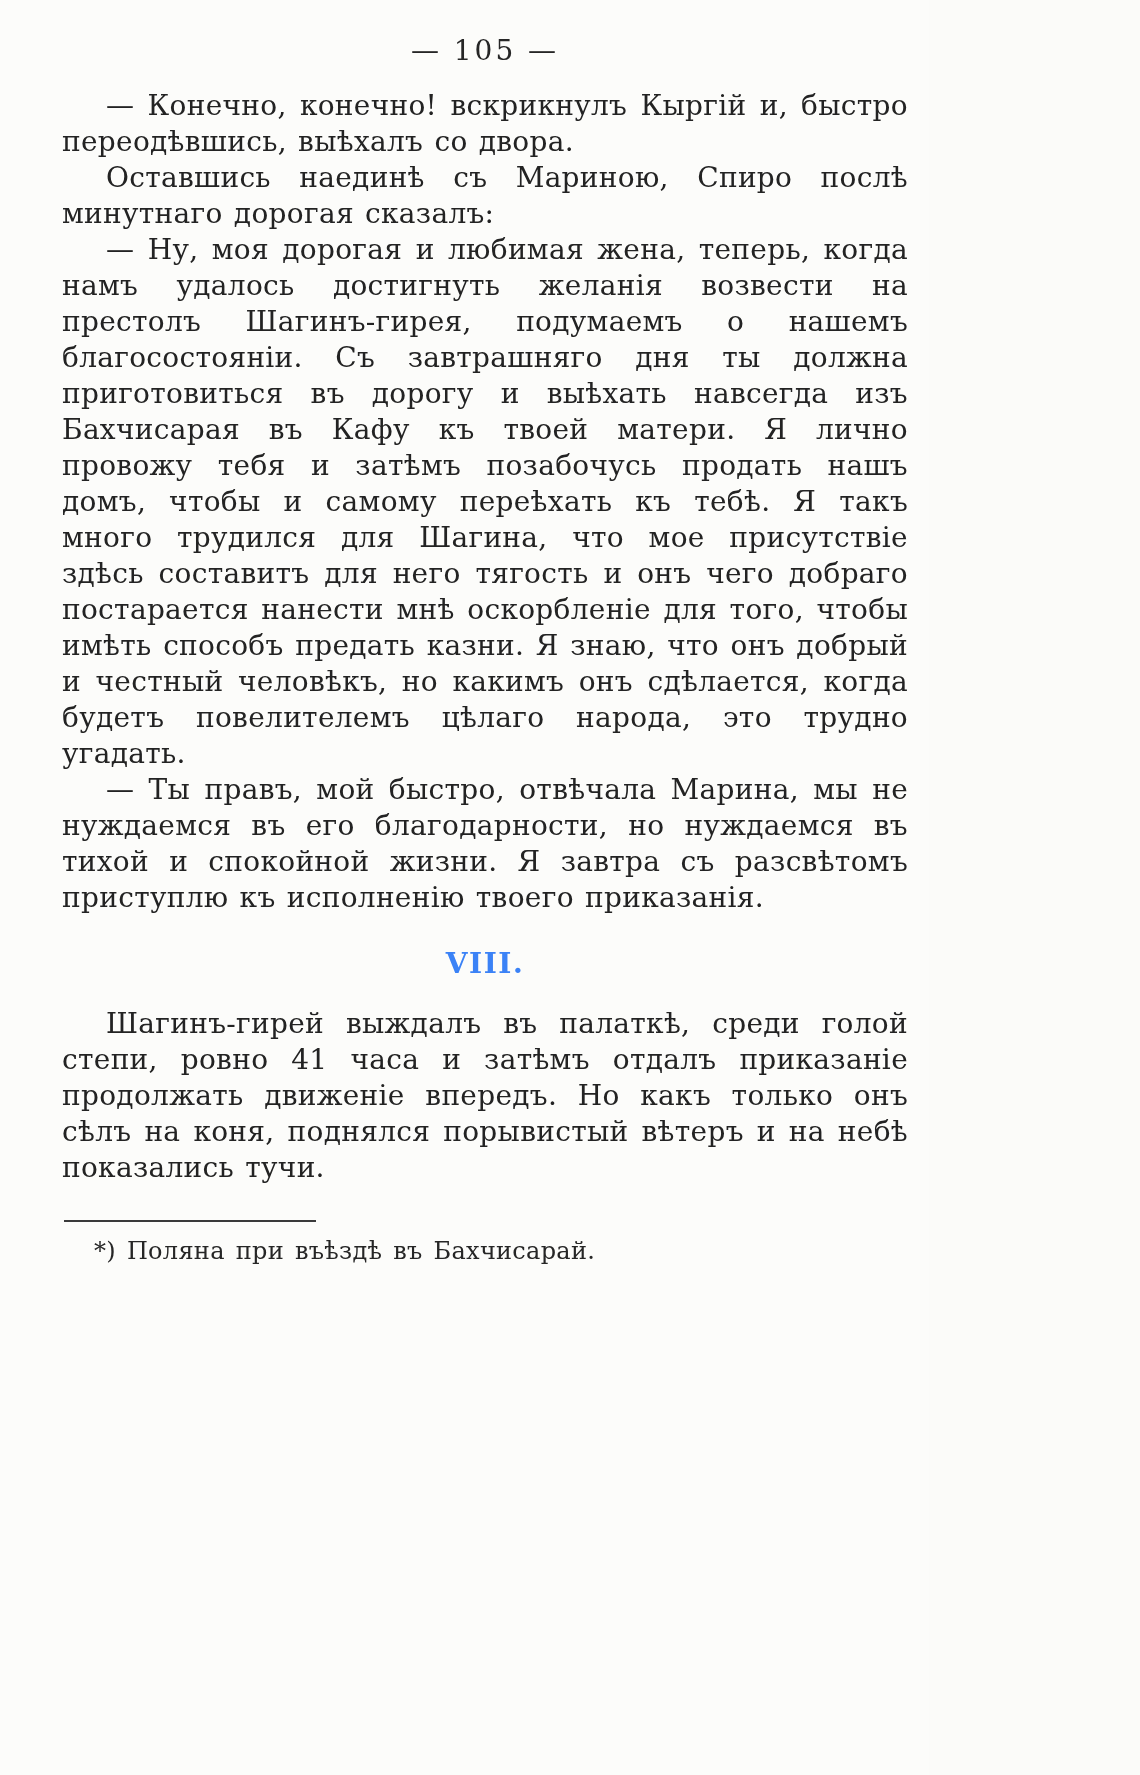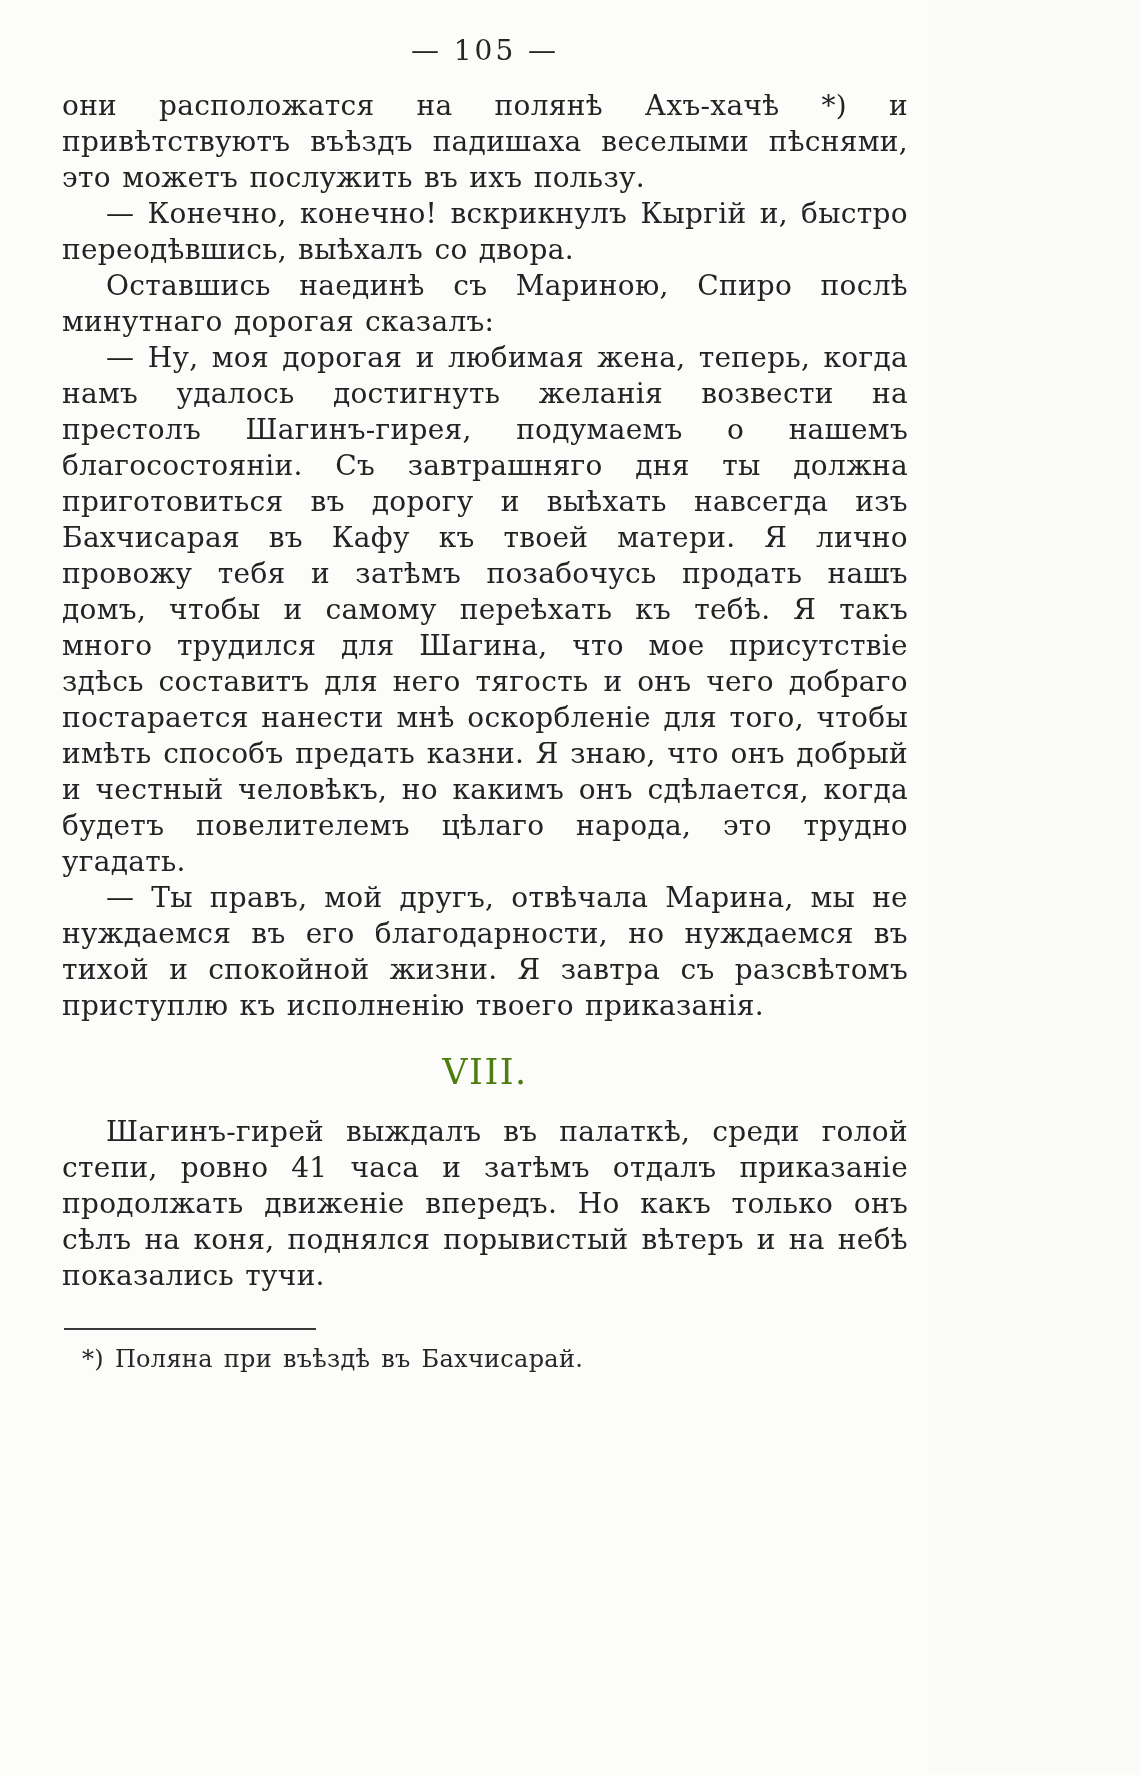--- a/index.html
+++ b/index.html
@@ -37,61 +37,60 @@
       text-align: justify;
       text-indent: 44px;
       word-spacing: 2px;
       letter-spacing: 0.3px;
     }
     .para.first {
       text-indent: 0;
     }
     .chapter-heading {
       text-align: center;
-      font-size: 35px;
+      font-size: 28px;
       line-height: 40px;
-      font-weight: normal;
+      font-weight: bold;
       letter-spacing: 1.5px;
       margin: 28px 0 22px 0;
-      color: #4d7c0f;
+      color: #3b82f6;
     }
     .footnote-rule {
       width: 252px;
       height: 0;
       border-top: 2px solid #3a3a3a;
       margin: 34px 0 14px 2px;
     }
     .footnote {
-      margin: 0;
+      margin: 12px;
       padding-left: 20px;
       font-size: 24px;
       line-height: 30px;
       letter-spacing: 0.3px;
       word-spacing: 3px;
       text-align: left;
       color: #262626;
     }
   </style>
 </head>
 <body>
 
 <div class="scan-page">
   <div class="text-block">
 
     <div class="page-number">— 105 —</div>
 
-    <p class="para first">они расположатся на полянѣ Ахъ-хачѣ *) и привѣтствуютъ въѣздъ падишаха веселыми пѣснями, это можетъ послужить въ ихъ пользу.</p>
 
     <p class="para">— Конечно, конечно! вскрикнулъ Кыргій и, быстро переодѣвшись, выѣхалъ со двора.</p>
 
     <p class="para">Оставшись наединѣ съ Мариною, Спиро послѣ минутнаго дорогая сказалъ:</p>
 
     <p class="para">— Ну, моя дорогая и любимая жена, теперь, когда намъ удалось достигнуть желанія возвести на престолъ Шагинъ-гирея, подумаемъ о нашемъ благосостояніи. Съ завтрашняго дня ты должна приготовиться въ дорогу и выѣхать навсегда изъ Бахчисарая въ Кафу къ твоей матери. Я лично провожу тебя и затѣмъ позабочусь продать нашъ домъ, чтобы и самому переѣхать къ тебѣ. Я такъ много трудился для Шагина, что мое присутствіе здѣсь составитъ для него тягость и онъ чего добраго постарается нанести мнѣ оскорбленіе для того, чтобы имѣть способъ предать казни. Я знаю, что онъ добрый и честный человѣкъ, но какимъ онъ сдѣлается, когда будетъ повелителемъ цѣлаго народа, это трудно угадать.</p>
 
-    <p class="para">— Ты правъ, мой другъ, отвѣчала Марина, мы не нуждаемся въ его благодарности, но нуждаемся въ тихой и спокойной жизни. Я завтра съ разсвѣтомъ приступлю къ исполненію твоего приказанія.</p>
+    <p class="para">— Ты правъ, мой быстро, отвѣчала Марина, мы не нуждаемся въ его благодарности, но нуждаемся въ тихой и спокойной жизни. Я завтра съ разсвѣтомъ приступлю къ исполненію твоего приказанія.</p>
 
     <h2 class="chapter-heading">VIII.</h2>
 
     <p class="para">Шагинъ-гирей выждалъ въ палаткѣ, среди голой степи, ровно 41 часа и затѣмъ отдалъ приказаніе продолжать движеніе впередъ. Но какъ только онъ сѣлъ на коня, поднялся порывистый вѣтеръ и на небѣ показались тучи.</p>
 
 
 
     <div class="footnote-rule"></div>
 
     <p class="footnote">*) Поляна при въѣздѣ въ Бахчисарай.</p>

